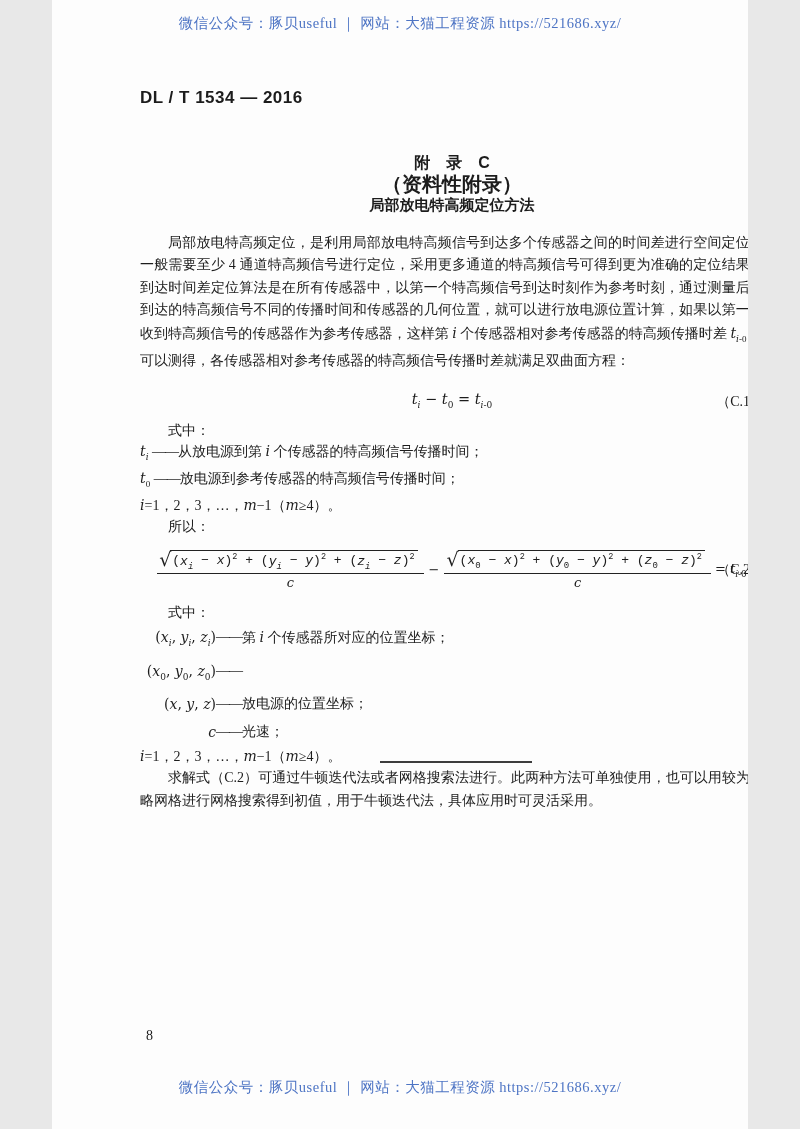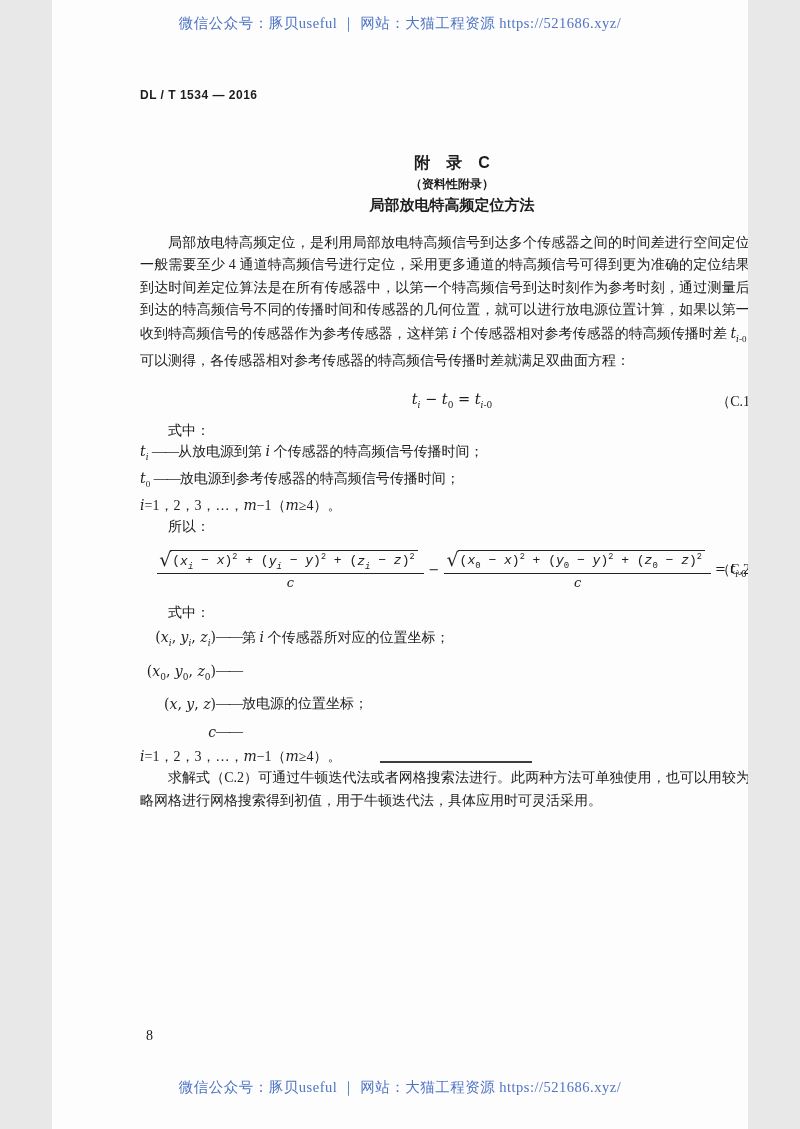--- a/index.html
+++ b/index.html
@@ -22,40 +22,40 @@
     letter-spacing: 0.5px;
     font-family: "Liberation Serif", "DejaVu Serif", serif;
   }
   .watermark.header { top: 14px; }
   .watermark.footer { top: 1078px; }
   .doc-code {
     position: absolute;
     top: 88px; left: 88px;
     font-family: "Liberation Sans", "DejaVu Sans", sans-serif;
     font-weight: bold;
-    font-size: 12px;
+    font-size: 17px;
     letter-spacing: 0.5px;
   }
   .content {
     position: absolute;
     top: 152px; left: 88px;
     width: 624px;
   }
   .title1 {
     text-align: center;
     font-family: "Liberation Sans", "DejaVu Sans", sans-serif;
     font-weight: bold;
     font-size: 16px;
     line-height: 22px;
   }
   .title2 {
     text-align: center;
     font-family: "Liberation Sans", "DejaVu Sans", sans-serif;
     font-weight: bold;
-    font-size: 12px;
+    font-size: 20px;
     line-height: 20px;
   }
   .title3 {
     text-align: center;
     font-family: "Liberation Sans", "DejaVu Sans", sans-serif;
     font-weight: bold;
     font-size: 15px;
     line-height: 22px;
     margin-bottom: 16px;
   }
@@ -209,20 +209,21 @@
         <span class="dash">——</span>
     </div>
     <div class="def-row">
       <span class="term">(<i>x</i>, <i>y</i>, <i>z</i>)</span>
         <span class="dash">——</span>
         <span class="desc">放电源的位置坐标；</span>
     </div>
     <div class="def-row">
       <span class="term"><i>c</i></span>
         <span class="dash">——</span>
+        <span class="desc">光速；</span>
     </div>
     <div class="irange"><i>i</i>=1，2，3，…，<i>m</i>−1（<i>m</i>≥4）。</div>
 
     <p class="para">求解式（C.2）可通过牛顿迭代法或者网格搜索法进行。此两种方法可单独使用，也可以用较为粗略网格进行网格搜索得到初值，用于牛顿迭代法，具体应用时可灵活采用。</p>
   </div>
 
   <div class="divider"></div>
 
   <div class="page-number">8</div>
 

